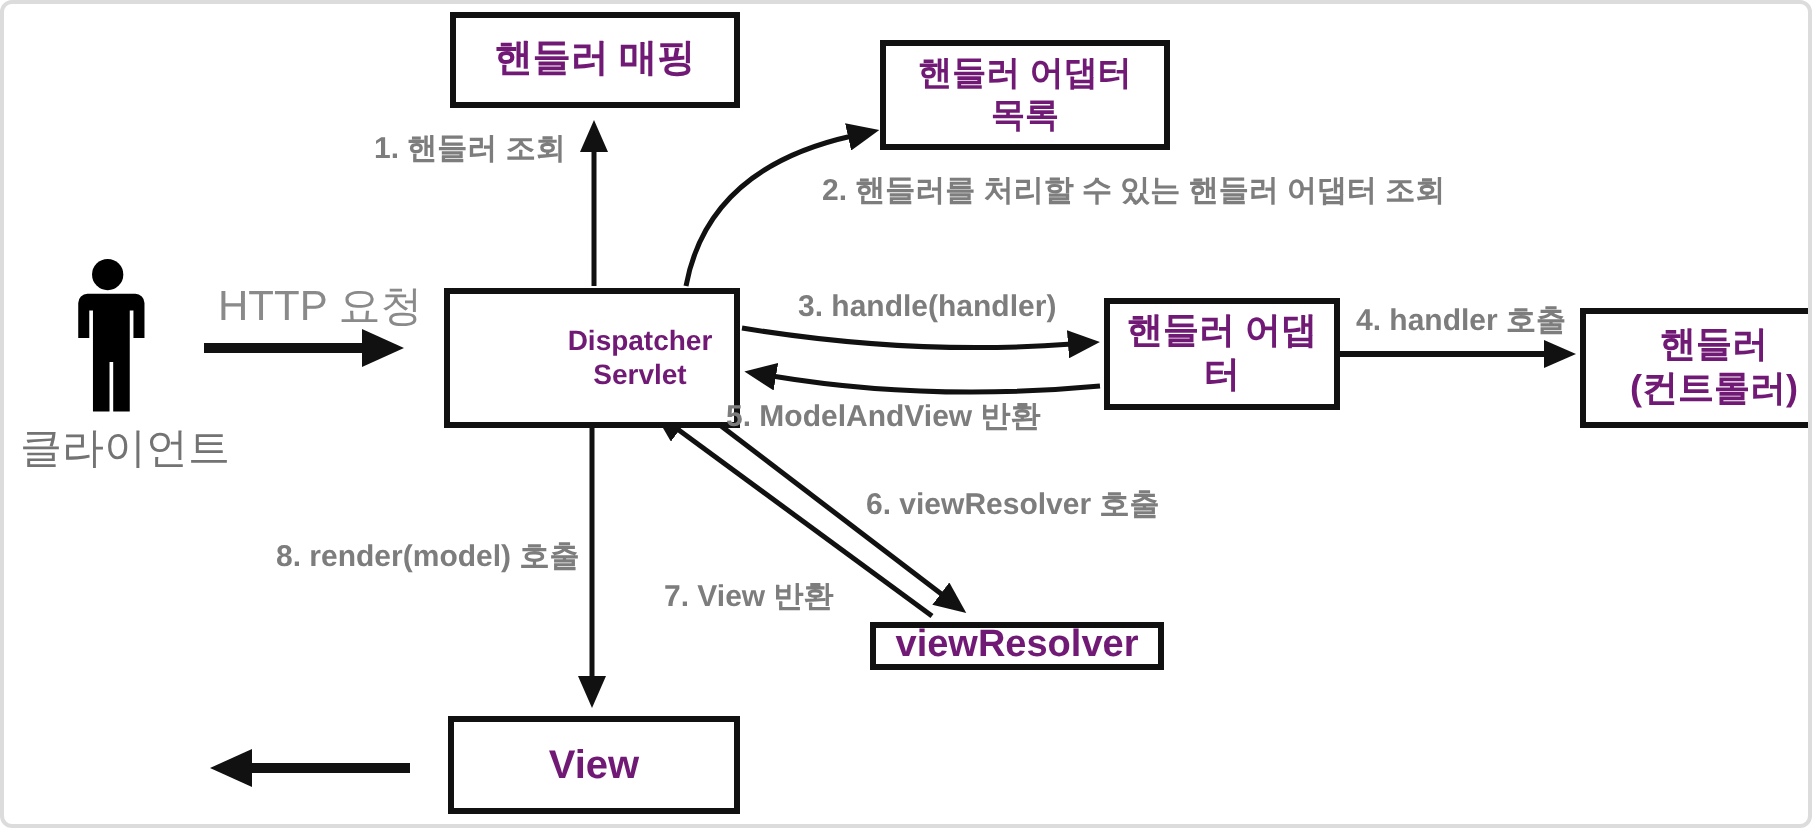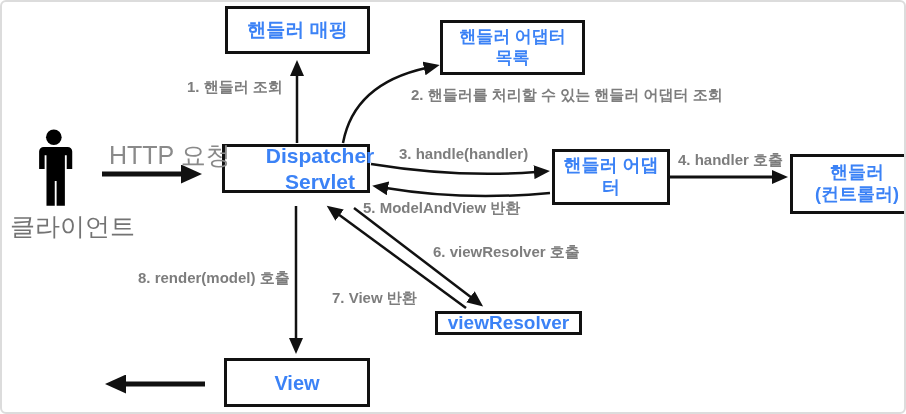--- a/index.html
+++ b/index.html
@@ -18,37 +18,37 @@
     position:absolute;
     box-sizing:border-box;
     border:3px solid #111;
     background:#fff;
     display:flex;
     flex-direction:column;
     align-items:center;
     justify-content:center;
     text-align:center;
     font-weight:700;
-    color:#3b82f6;
+    color:#701a75;
     line-height:1.2;
     z-index:2;
   }
   .lbl{
     position:absolute;
     color:#7d7d7d;
     font-weight:700;
     font-size:15px;
     white-space:nowrap;
     z-index:3;
   }
   .big-lbl{
     position:absolute;
     color:#8a8a8a;
     font-weight:400;
-    font-size:25px;
+    font-size:21px;
     white-space:nowrap;
     z-index:3;
   }
   .person{position:absolute;left:27px;top:124px;z-index:2;}
 </style>
 </head>
 <body>
 
 <div id="canvas">
 
@@ -91,21 +91,21 @@
 
   <div class="node" style="left:223px;top:4px;width:145px;height:48px;font-size:19px;">
     <span>핸들러 매핑</span>
   </div>
 
   <div class="node" style="left:438px;top:18px;width:145px;height:55px;font-size:17px;">
     <span>핸들러 어댑터</span>
     <span>목록</span>
   </div>
 
-  <div class="node" style="left:220px;top:142px;width:148px;height:49px;font-size:21px;padding-left:48px;">
+  <div class="node" style="left:220px;top:142px;width:148px;height:70px;font-size:14px;padding-left:48px;">
     <span>Dispatcher</span>
     <span>Servlet</span>
   </div>
 
   <div class="node" style="left:550px;top:147px;width:118px;height:56px;font-size:18px;">
     <span>핸들러 어댑터</span>
   </div>
 
   <div class="node" style="left:788px;top:152px;width:134px;height:60px;font-size:18px;">
     <span>핸들러</span>
@@ -115,21 +115,21 @@
   <div class="node" style="left:433px;top:309px;width:147px;height:24px;font-size:19px;">
     <span>viewResolver</span>
   </div>
 
   <div class="node" style="left:222px;top:356px;width:146px;height:49px;font-size:20px;text-align:right;">
     <span>View</span>
   </div>
 
   <div class="big-lbl" style="left:107px;top:137px;">HTTP 요청</div>
 
-  <div class="lbl" style="left:185px;top:76px;">1. 핸들러 조회</div>
+  <div class="lbl" style="left:185px;top:63px;">1. 핸들러 조회</div>
   <div class="lbl" style="left:409px;top:84px;">2. 핸들러를 처리할 수 있는 핸들러 어댑터 조회</div>
   <div class="lbl" style="left:397px;top:143px;">3. handle(handler)</div>
   <div class="lbl" style="left:676px;top:149px;">4. handler 호출</div>
   <div class="lbl" style="left:361px;top:197px;">5. ModelAndView 반환</div>
   <div class="lbl" style="left:431px;top:241px;">6. viewResolver 호출</div>
   <div class="lbl" style="left:330px;top:287px;text-align:right;">7. View 반환</div>
   <div class="lbl" style="left:136px;top:267px;">8. render(model) 호출</div>
 
 </div>
 

